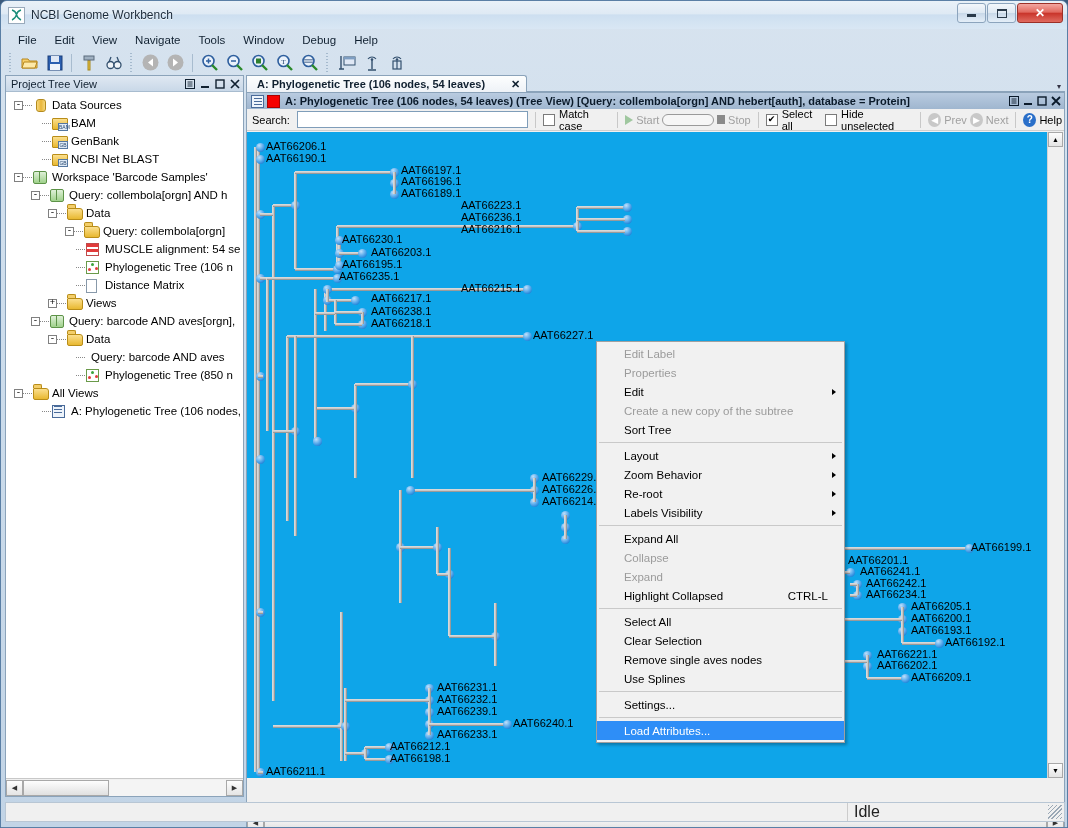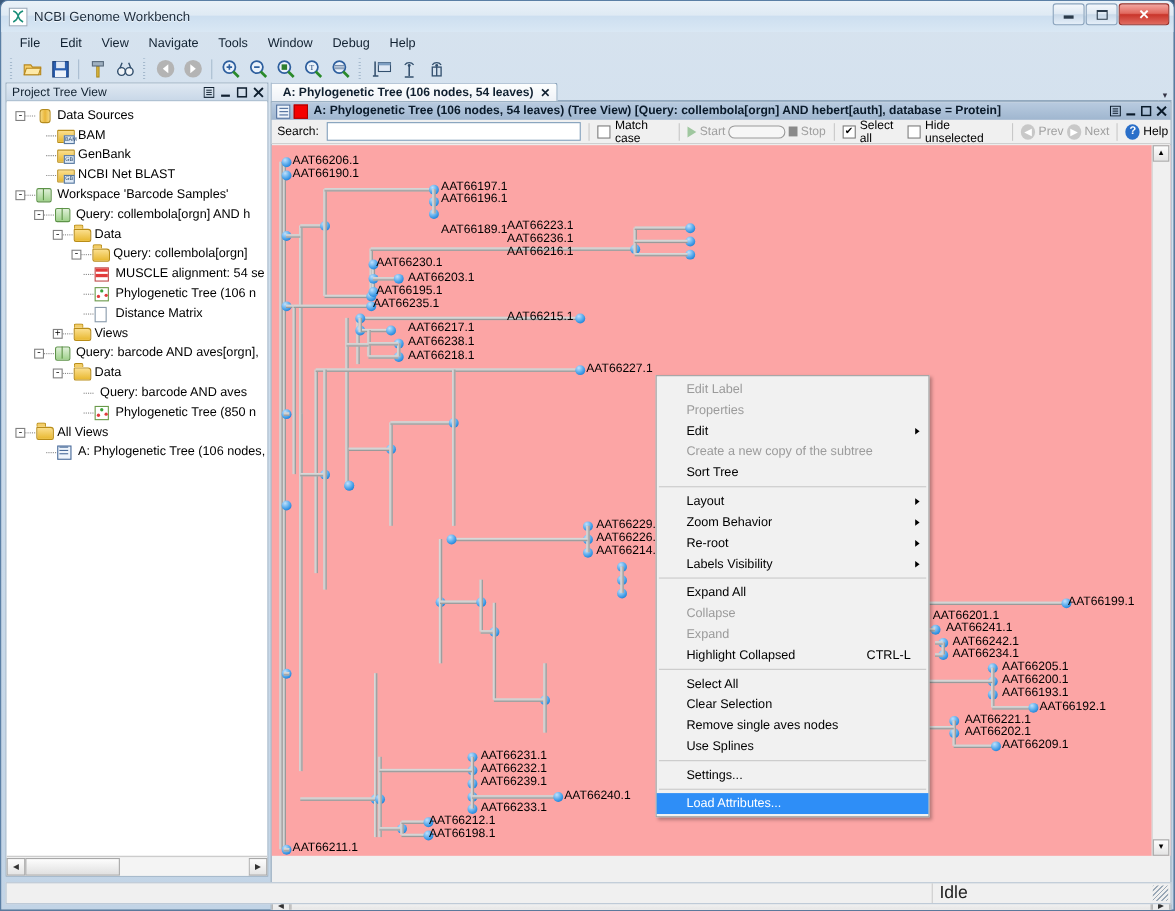--- a/index.html
+++ b/index.html
@@ -175,20 +175,21 @@
     display:flex; align-items:flex-end;
   }
   .vtab {
     height:17px; padding:0 6px 0 10px;
     background: linear-gradient(to bottom,#fdfefe,#eef2f7);
     border:1px solid #8ba3ba; border-bottom:none;
     font-size:11px; font-weight:bold; color:#102030;
     display:flex; align-items:center; border-radius: 0 3px 0 0;
     transform: none;
     position: relative;
+    gap: 20px;
   }
   .vtab .tabclose { margin-left:6px; font-weight:bold; font-size:11px; }
   #tabstrip .tab-filler { flex:1; height:16px; border-bottom:1px solid #8ba3ba; }
   .tabstrip-arrow{width:12px;height:16px;display:flex;align-items:flex-end;justify-content:center;font-size:8px;color:#334;border-bottom:1px solid #8ba3ba;}
 
   #view-window {
     position:absolute; left:0; top:17px; width:819px; height:740px;
     border:1px solid #8ba3ba; background:#f0f0f0;
   }
   #view-caption {
@@ -218,21 +219,21 @@
          display:inline-flex;align-items:center;justify-content:center;
          font-size:9px;line-height:1;color:#000;flex:none;}
   .chk-row{display:flex;align-items:center;gap:4px;}
   .dis { color:#a0a0a0; }
   .progbar{width:55px;height:12px;border:1px solid #9a9a9a;background:#f6f6f6;border-radius:6px;}
   .stopsq{width:9px;height:9px;background:#8a8a8a;}
   .playtri{width:0;height:0;border-left:8px solid #9fc79f;border-top:5px solid transparent;border-bottom:5px solid transparent;}
   .navcirc{width:14px;height:14px;border-radius:50%;background:#c8c8c8;display:flex;align-items:center;justify-content:center;color:#fff;font-size:9px;}
   .helpcirc{width:14px;height:14px;border-radius:50%;background:#2a6fc9;color:#fff;display:flex;align-items:center;justify-content:center;font-size:10px;font-weight:bold;}
 
-  #tree-canvas-wrap{position:absolute;left:0;top:39px;width:817px;height:646px;background:#fca5a5;overflow:hidden;}
+  #tree-canvas-wrap{position:absolute;left:0;top:39px;width:817px;height:646px;background:#0ea5e9;overflow:hidden;}
   #tree-canvas{position:absolute;left:0;top:0;width:800px;height:646px;}
   #tree-vscroll{position:absolute;right:0;top:39px;width:17px;height:646px;background:#f0f0f0;border-left:1px solid #d4d4d4;}
   #tree-vscroll .vsa{width:15px;height:15px;background:linear-gradient(to bottom,#fdfdfd,#e4e4e4);border:1px solid #a8a8a8;display:flex;align-items:center;justify-content:center;font-size:7px;}
 
   #view-hscroll{
     position:absolute; left:0; bottom:0; width:817px; height:18px;
     background:#f0f0f0;border-top:1px solid #d4d4d4; display:flex;align-items:center;
   }
 
   
@@ -842,21 +843,21 @@
               <div class="br brh" style="left: 118px; top: 614px; width: 22px;"></div>
               <div class="nd" style="left: 142px; top: 615px;"></div>
               <div class="br brh" style="left: 118px; top: 626px; width: 22px;"></div>
               <div class="nd" style="left: 142px; top: 627px;"></div>
               <div class="nd" style="left: 13px; top: 640px;"></div>
               <div class="br brh" style="left: 11px; top: 639px; width: 5px;"></div>
               <div class="lb" style="left: 19px; top: 8px;">AAT66206.1</div>
               <div class="lb" style="left: 19px; top: 20px;">AAT66190.1</div>
               <div class="lb" style="left: 154px; top: 32px;">AAT66197.1</div>
               <div class="lb" style="left: 154px; top: 43px;">AAT66196.1</div>
-              <div class="lb" style="left: 154px; top: 55px; margin-top: 16px;">AAT66189.1</div>
+              <div class="lb" style="left: 154px; top: 55px;">AAT66189.1</div>
               <div class="lb" style="left: 214px; top: 67px;">AAT66223.1</div>
               <div class="lb" style="left: 214px; top: 79px;">AAT66236.1</div>
               <div class="lb" style="left: 214px; top: 91px;">AAT66216.1</div>
               <div class="lb" style="left: 95px; top: 101px;">AAT66230.1</div>
               <div class="lb" style="left: 124px; top: 114px;">AAT66203.1</div>
               <div class="lb" style="left: 95px; top: 126px;">AAT66195.1</div>
               <div class="lb" style="left: 92px; top: 138px;">AAT66235.1</div>
               <div class="lb" style="left: 214px; top: 150px;">AAT66215.1</div>
               <div class="lb" style="left: 124px; top: 160px;">AAT66217.1</div>
               <div class="lb" style="left: 124px; top: 173px;">AAT66238.1</div>

